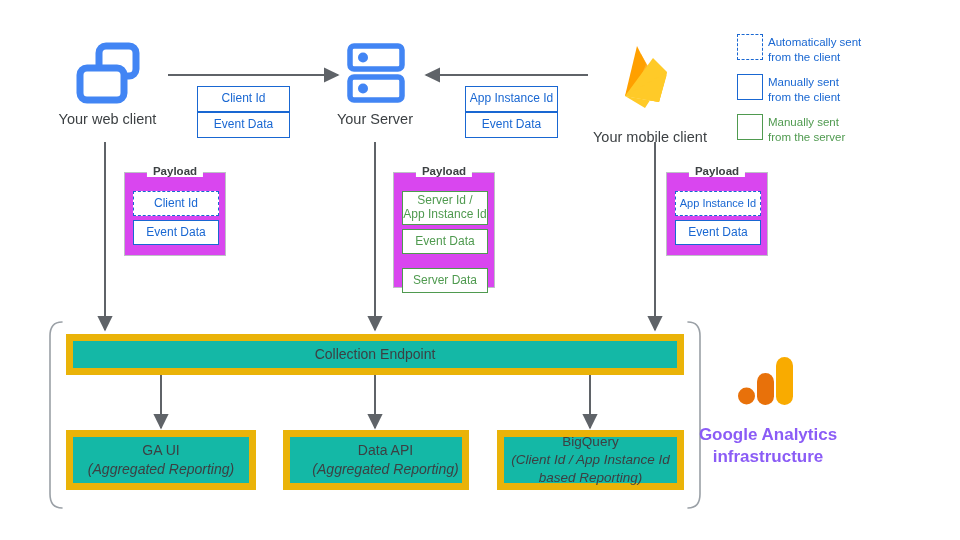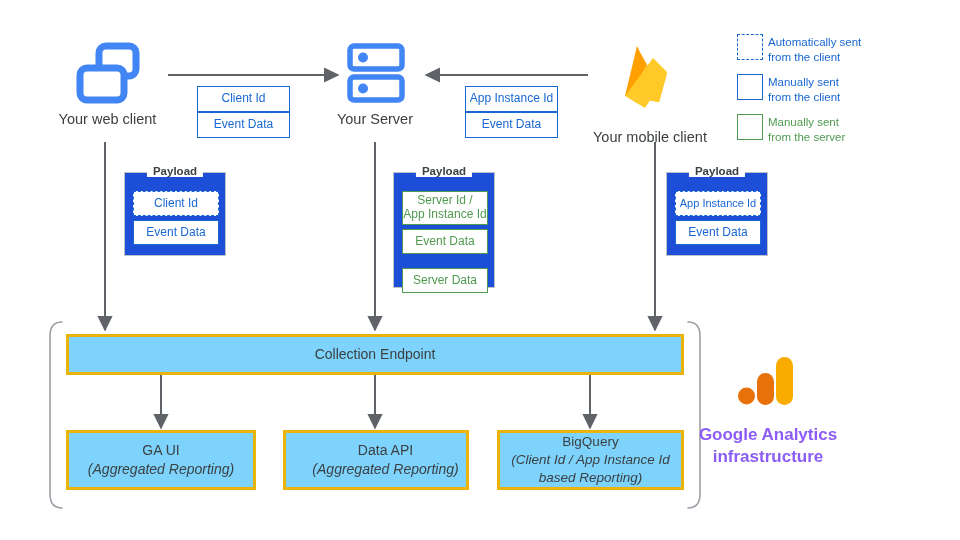--- a/index.html
+++ b/index.html
@@ -45,41 +45,41 @@
   }
   .chip.blue  { border: 1.5px solid #1967d2; color: #1967d2; }
   .chip.green { border: 1.5px solid #4f9a4f; color: #4f9a4f; }
   .chip.dashed-blue { border: 1.6px dashed #1967d2; color: #1967d2; }
 
   
   .payload-box {
     position: absolute;
     box-sizing: border-box;
     border: 1px solid #bdc1c6;
-    background: #1d4ed8;
+    background: #d946ef;
   }
   .payload-title {
     position: absolute;
     top: -8px;
     left: 50%;
     transform: translateX(-50%);
     background: #ffffff;
     padding: 0 6px;
     font-size: 11.5px;
     font-weight: bold;
     color: #3c4043;
     white-space: nowrap;
   }
 
   
   .plain-box {
     position: absolute;
     box-sizing: border-box;
-    border: 3px solid #eab308;
-    background: #7dd3fc;
+    border: 7px solid #eab308;
+    background: #14b8a6;
     display: flex;
     flex-direction: column;
     align-items: center;
     justify-content: center;
     text-align: center;
     font-size: 14px;
     color: #3c4043;
     line-height: 1.35;
   }
   .plain-box .sub { font-style: italic; }

